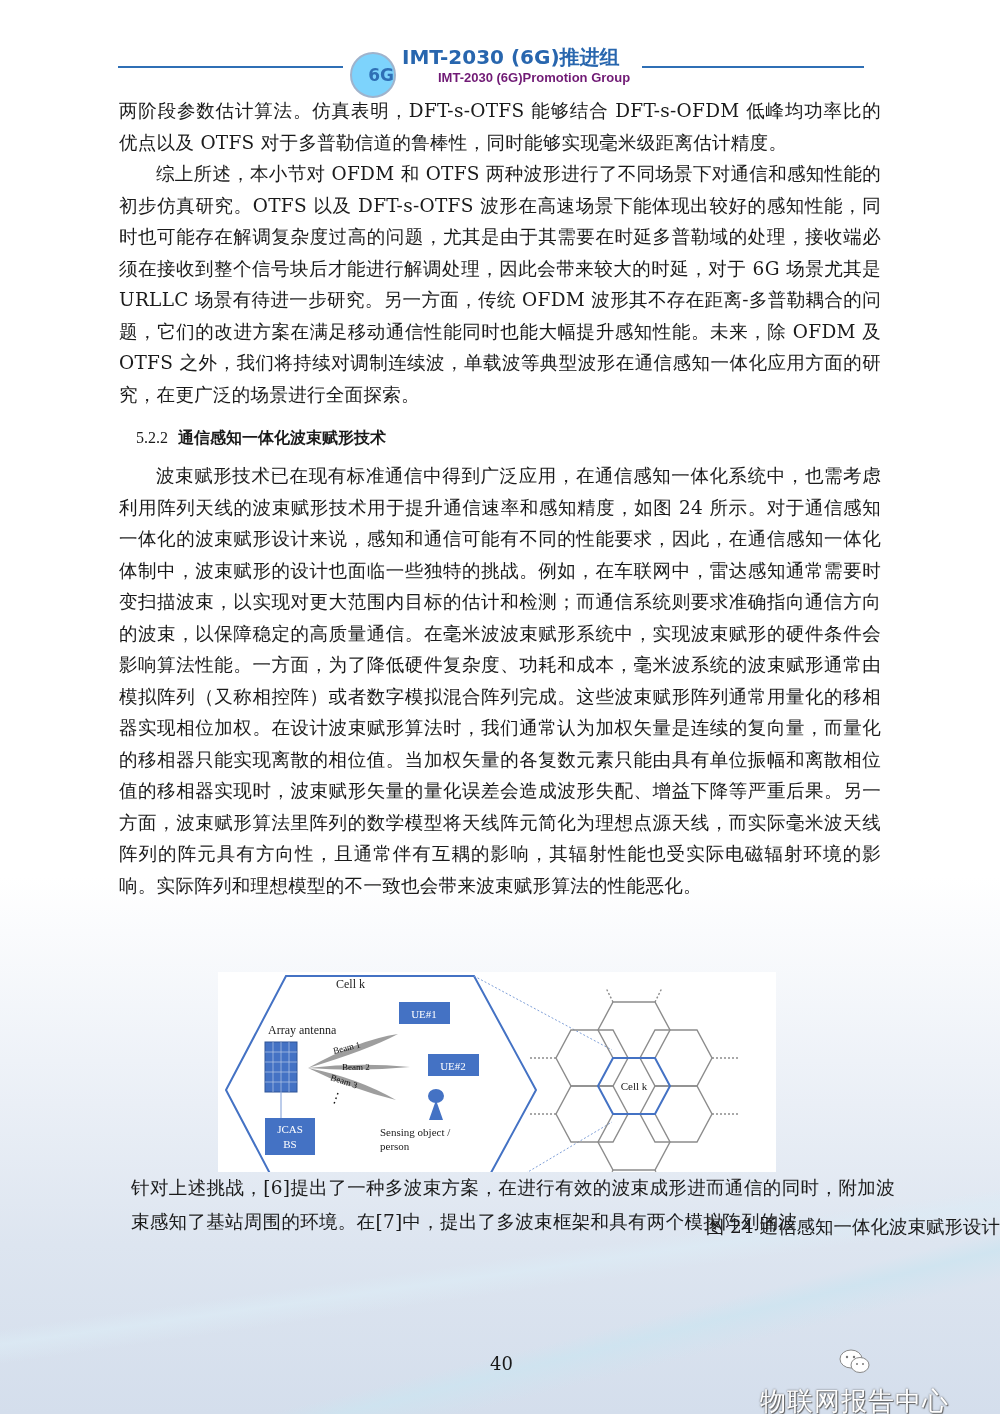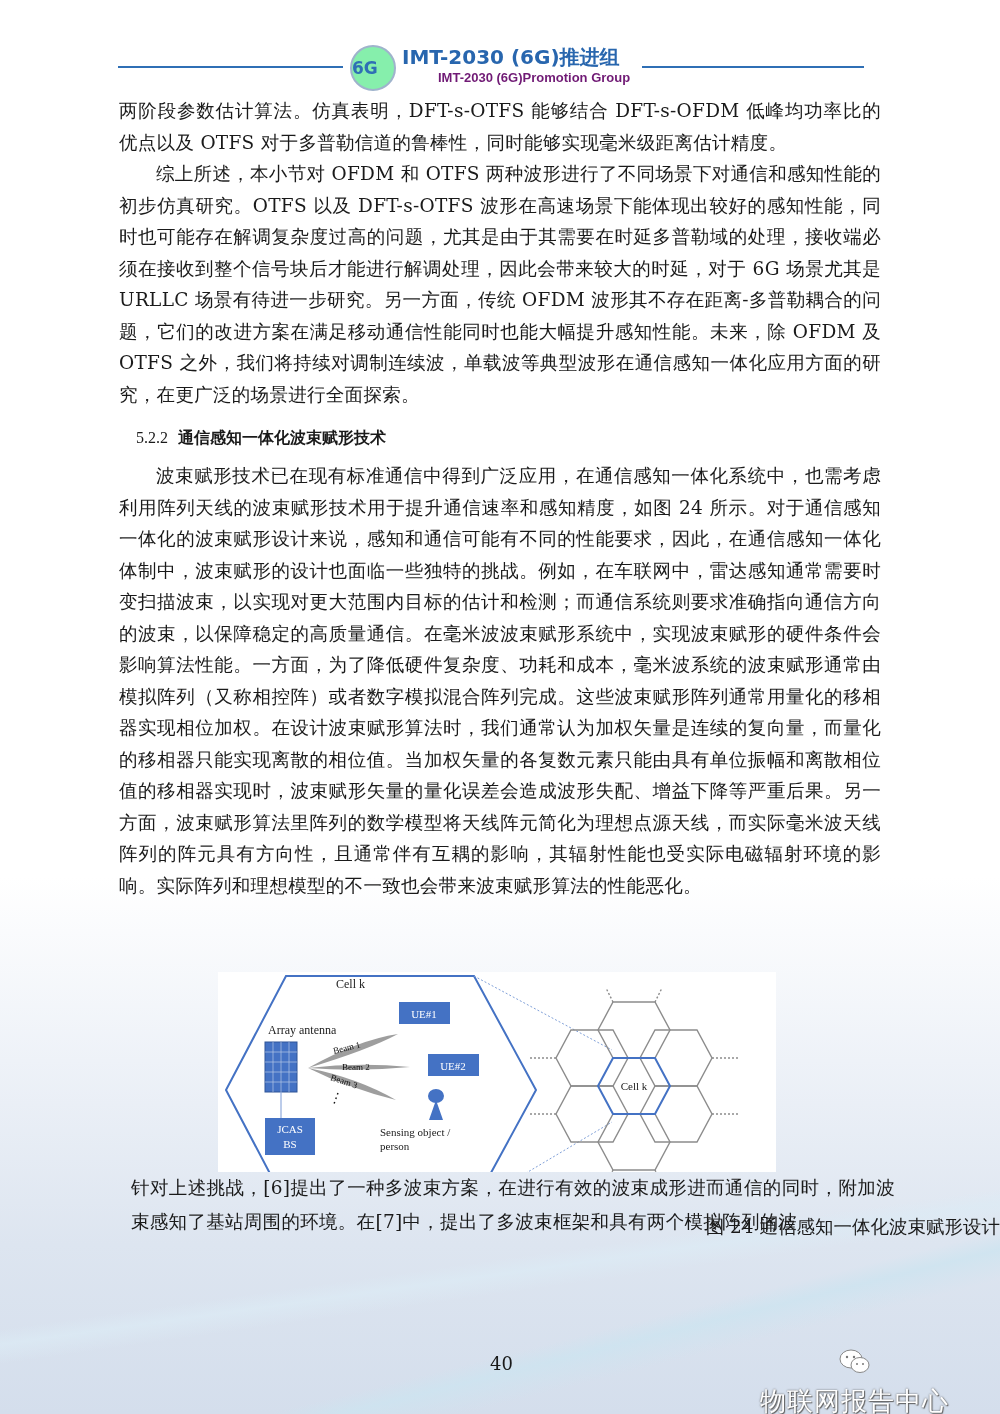--- a/index.html
+++ b/index.html
@@ -13,23 +13,23 @@
     position:absolute; left:0; right:0; bottom:0; height:360px; pointer-events:none;
     background:
       linear-gradient(172deg, transparent 0 55%, rgba(220,235,245,0.7) 58%, transparent 62%),
       linear-gradient(166deg, transparent 0 70%, rgba(205,228,240,0.8) 73%, transparent 78%);
   }
   .header { position:absolute; top:42px; left:0; width:1000px; height:56px; }
   .hline { position:absolute; top:24px; height:2px; background:#2f6fb5; }
   .hline.left { left:118px; width:225px; }
   .hline.right { left:642px; width:222px; }
   .logo {
-    position:absolute; left:350px; top:3px; width:46px; height:46px; border-radius:50%;
-    border:2px solid #9fb3cc; box-sizing:border-box; background:#86efac;
-    display:flex; align-items:center; justify-content:flex-start;
+    position:absolute; left:350px; top:10px; width:46px; height:46px; border-radius:50%;
+    border:2px solid #9fb3cc; box-sizing:border-box; background:#7dd3fc;
+    display:flex; align-items:center; justify-content:flex-end;
   }
   .logo span { font-family:"DejaVu Sans", sans-serif; font-weight:bold; color:#2f6fb5; font-size:17px; }
   .htitle { position:absolute; left:402px; top:4px; font-family:"DejaVu Sans", sans-serif; font-weight:bold; color:#2866ae; font-size:20px; line-height:22px; white-space:nowrap; }
   .hsub { position:absolute; left:402px; top:28px; font-family:Liberation Sans, sans-serif; font-weight:bold; color:#701a75; font-size:13px; line-height:15px; white-space:nowrap;margin-left:36px; }
 
   .content { position:absolute; left:119px; top:95px; width:762px; }
   .para { margin:0; font-size:18.5px; line-height:31.5px; text-align:justify; letter-spacing:0.3px; }
   .indent { text-indent:37px; }
   .section-title { font-family:"DejaVu Sans", sans-serif; font-size:16px; font-weight:bold; margin:8px 0 2px 17px; line-height:40px; }
   .section-title .num { font-family:"Liberation Serif", serif; font-weight:normal; margin-right:10px; }

